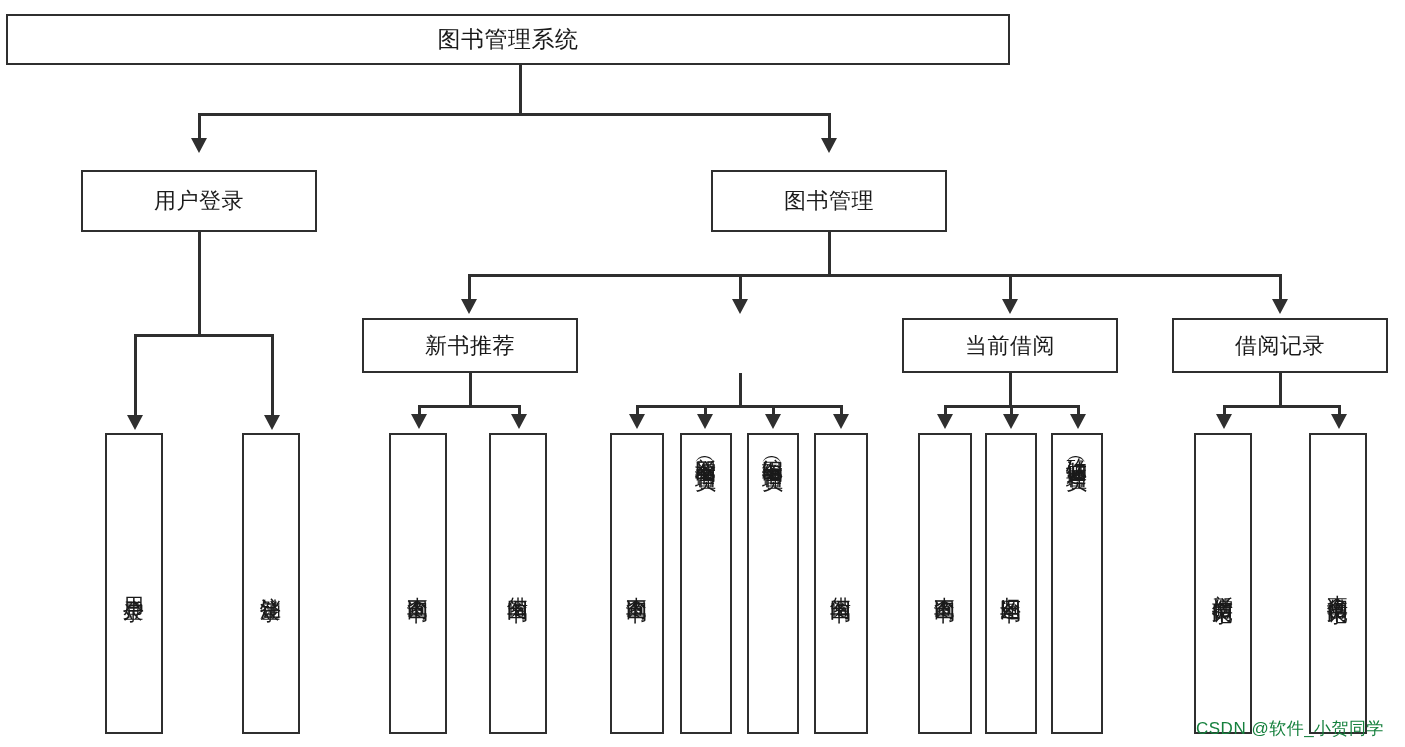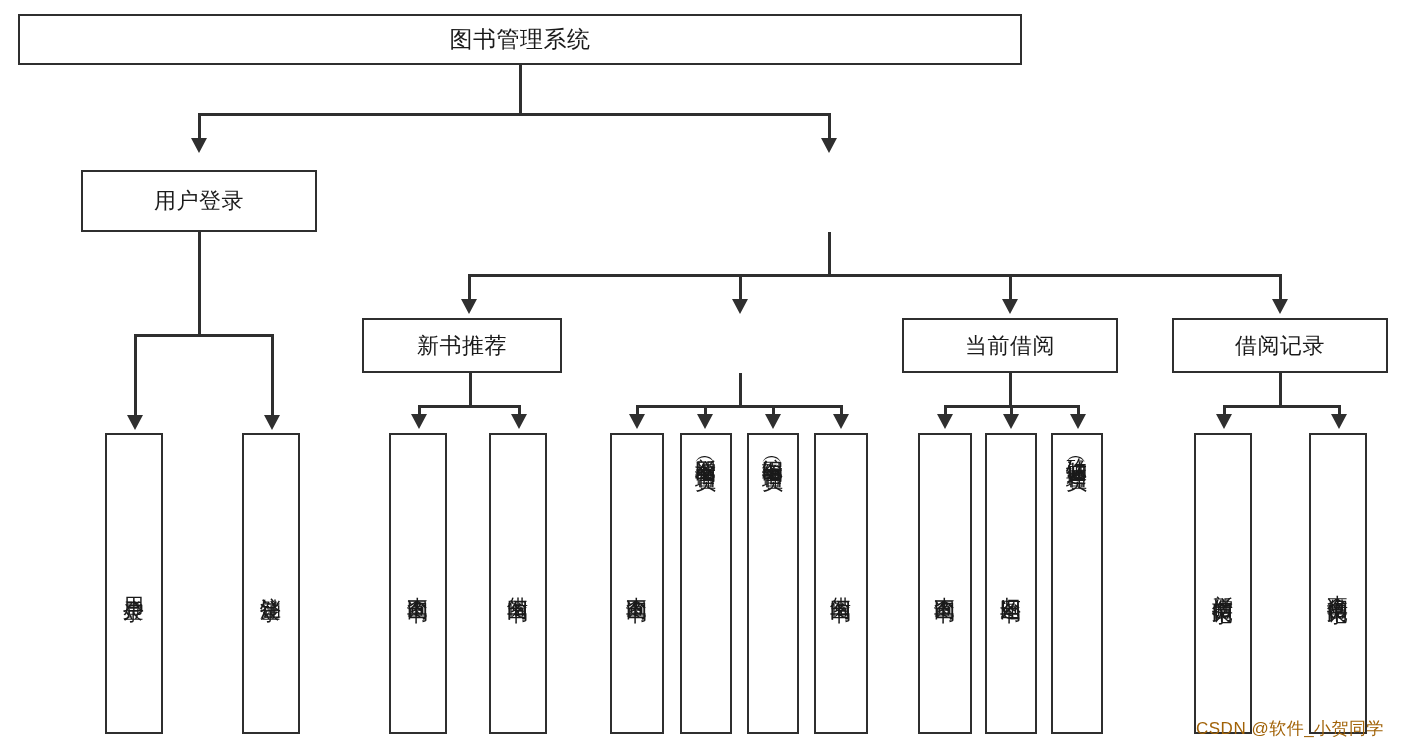--- a/index.html
+++ b/index.html
@@ -76,68 +76,71 @@
     position: absolute;
     width: 0;
     height: 0;
     border-left: 8px solid transparent;
     border-right: 8px solid transparent;
     border-top: 15px solid #2f2f2f;
   }
   
   #watermark {
     position: absolute;
-    color: #a16207;
+    color: #15803d;
     font-size: 17px;
     white-space: nowrap;
     letter-spacing: 0.5px;
     pointer-events: none;
   }
 </style>
 </head>
 <body>
 
 <div id="canvas">
 
-  <div class="node root horiz" style="left:18px; top:14px; width:1004px; height:51px;">
+  <div class="node root horiz" style="left:6px; top:14px; width:1004px; height:51px;">
     <span class="lbl">图书管理系统</span>
   </div>
 
   <div class="vline" style="left:519px; top:65px; height:50px;"></div>
 
   <div class="hline" style="left:198px; top:113px; width:632px;"></div>
 
   <div class="vline" style="left:198px; top:113px; height:28px;"></div>
   <div class="arrow" style="left:191px; top:138px;"></div>
   <div class="vline" style="left:828px; top:113px; height:28px;"></div>
   <div class="arrow" style="left:821px; top:138px;"></div>
 
   <div class="node horiz" style="left:81px; top:170px; width:236px; height:62px;">
     <span class="lbl">用户登录</span>
+  </div>
+  <div class="node horiz" style="left:711px; top:170px; width:236px; height:62px;">
+    <span class="lbl">图书管理</span>
   </div>
 
   <div class="vline" style="left:198px; top:232px; height:104px;"></div>
   <div class="hline" style="left:134px; top:334px; width:138px;"></div>
   <div class="vline" style="left:134px; top:334px; height:84px;"></div>
   <div class="arrow" style="left:127px; top:415px;"></div>
   <div class="vline" style="left:271px; top:334px; height:84px;"></div>
   <div class="arrow" style="left:264px; top:415px;"></div>
 
   <div class="vline" style="left:828px; top:232px; height:44px;"></div>
   <div class="hline" style="left:468px; top:274px; width:812px;"></div>
   <div class="vline" style="left:468px; top:274px; height:28px;"></div>
   <div class="arrow" style="left:461px; top:299px;"></div>
   <div class="vline" style="left:739px; top:274px; height:28px;"></div>
   <div class="arrow" style="left:732px; top:299px;"></div>
   <div class="vline" style="left:1009px; top:274px; height:28px;"></div>
   <div class="arrow" style="left:1002px; top:299px;"></div>
   <div class="vline" style="left:1279px; top:274px; height:28px;"></div>
   <div class="arrow" style="left:1272px; top:299px;"></div>
 
-  <div class="node horiz" style="left:362px; top:318px; width:200px; height:55px;">
+  <div class="node horiz" style="left:362px; top:318px; width:216px; height:55px;">
     <span class="lbl">新书推荐</span>
   </div>
   <div class="node horiz" style="left:1172px; top:318px; width:216px; height:55px;">
     <span class="lbl">借阅记录</span>
   </div>
   <div class="node horiz" style="left:902px; top:318px; width:216px; height:55px;">
     <span class="lbl">当前借阅</span>
   </div>
 
   <div class="vline" style="left:469px; top:373px; height:34px;"></div>

